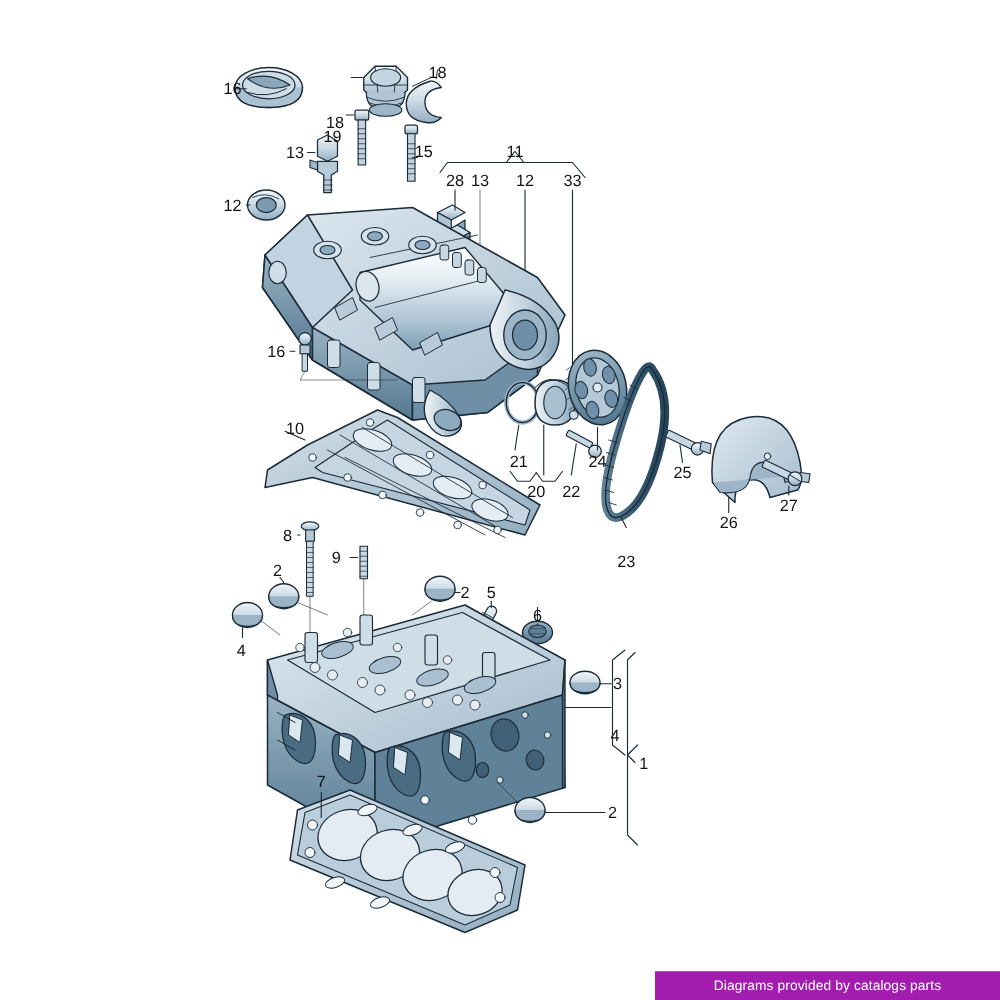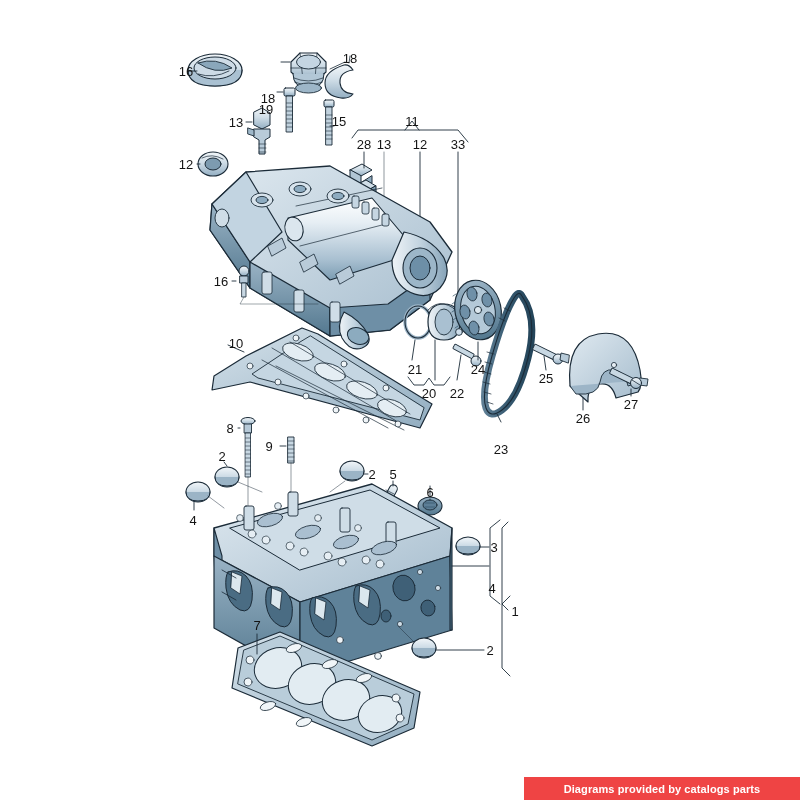--- a/index.html
+++ b/index.html
@@ -23,27 +23,26 @@
     letter-spacing:0px;
     user-select:none;
   }
   .lbl.c{transform:translate(-50%,-50%);}
 
   
   #watermark{
     position:absolute;
     left:524px;top:777px;
     width:276px;height:23px;
-    background:#ef4444;
+    background:#a21caf;
     color:#ffffff;
     font-family:"Liberation Sans", sans-serif;
     font-size:11px;
     display:flex;align-items:center;justify-content:center;
     letter-spacing:.1px;
-    font-weight:bold;
   }
 </style>
 </head>
 <body>
 
 <div id="stage">
 
   <svg id="art" viewBox="0 0 800 800" xmlns="http://www.w3.org/2000/svg">
     <defs>
       <linearGradient id="gMetal" x1="0" y1="0" x2="0" y2="1">

